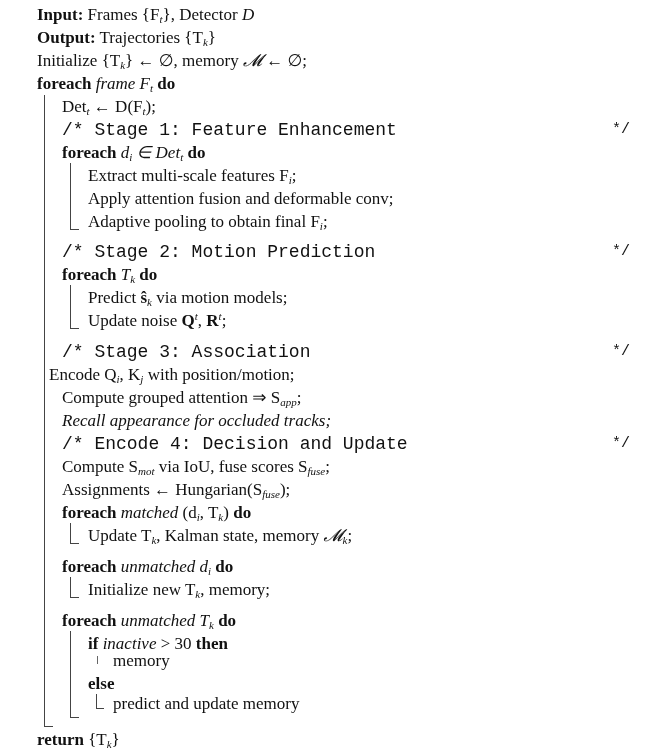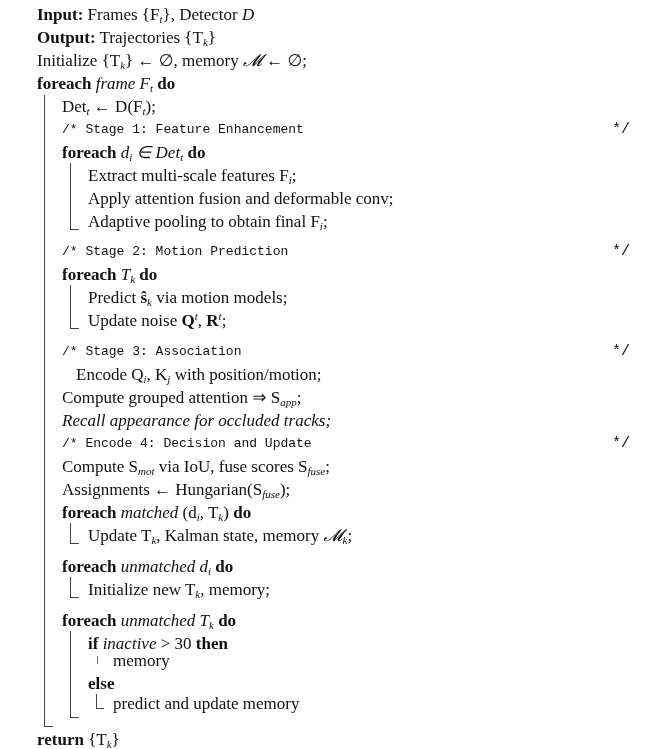--- a/index.html
+++ b/index.html
@@ -2,21 +2,21 @@
 <html><head>
 <meta charset="utf-8">
 <style>
   html, body { margin:0; padding:0; background:#ffffff; }
   body { width:656px; height:749px; position:relative; overflow:hidden;
          font-family:"DejaVu Serif", "Liberation Serif", serif; color:#111; }
   .line { position:absolute; white-space:nowrap; font-family:"Liberation Serif", serif;
           font-size:17px; line-height:20px; }
   .b { font-weight:bold;margin-top:8px; }
   .i { font-style:italic; }
-  .tt { font-family:"Liberation Mono", "DejaVu Sans Mono", monospace; font-size:13px; }
+  .tt { font-family:"Liberation Mono", "DejaVu Sans Mono", monospace; font-size:18px; }
   .cend { position:absolute; left:612px; font-family:"Liberation Mono", monospace; font-size:15px; line-height:20px; }
   sub { font-size:11px; vertical-align:-3px; line-height:0; }
   sup { font-size:11px; vertical-align:6px; line-height:0; }
   .vbar { position:absolute; border-left:1px solid #444; }
   .vbar.l { border-bottom:1px solid #444; width:8px; }
   .tick { position:absolute; border-left:1px solid #666; }
 </style>
 </head>
 <body>
 
@@ -77,21 +77,21 @@
 <div class="line" style="left:88px;top:288px;">
   <span>Predict </span><span class="b">ŝ</span><sub class="i">k</sub><span> via motion models;</span>
 </div>
 <div class="line" style="left:88px;top:311px;">
   <span>Update noise </span><span class="b">Q</span><sup class="i">t</sup><span>, </span><span class="b">R</span><sup class="i">t</sup><span>;</span>
 </div>
 
 <div class="line tt" style="left:62px;top:342px;">/* Stage 3:  Association</div>
 <div class="cend" style="top:342px;">*/</div>
 
-<div class="line" style="left:76px;top:365px;text-align:right;">
+<div class="line" style="left:49px;top:365px;text-align:right;">
   <span>Encode Q</span><sub class="i">i</sub><span>, K</span><sub class="i">j</sub><span> with position/motion;</span>
 </div>
 <div class="line" style="left:62px;top:388px;">
   <span>Compute grouped attention ⇒ S</span><sub class="i">app</sub><span>;</span>
 </div>
 <div class="line" style="left:62px;top:411px;font-style:italic;">Recall appearance for occluded tracks;</div>
 
 <div class="line tt" style="left:62px;top:434px;">/* Encode 4:  Decision and Update</div>
 <div class="cend" style="top:434px;">*/</div>
 

